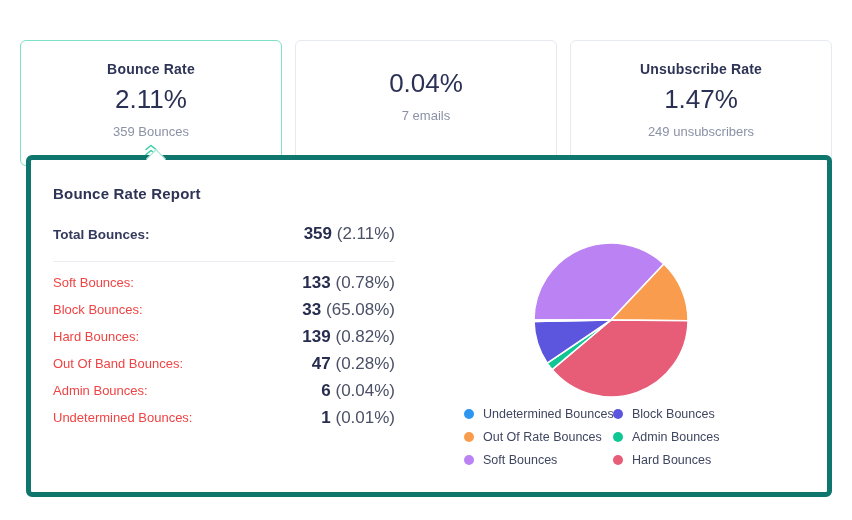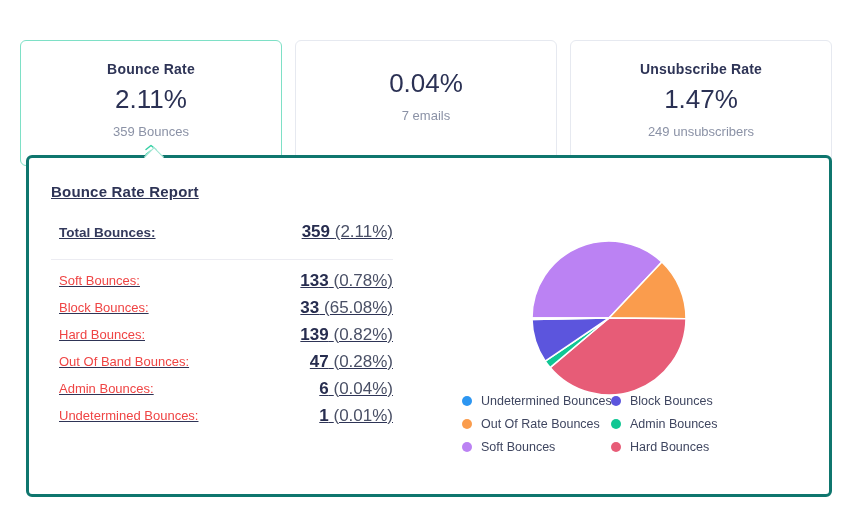--- a/index.html
+++ b/index.html
@@ -35,55 +35,54 @@
   .collapse-icon {
     position: absolute; left: 50%; transform: translateX(-50%);
     bottom: 8px; width: 16px; height: 14px; cursor: pointer;
   }
 
   
   .report-panel {
     position: absolute; left: 26px; top: 155px;
     width: 806px; height: 342px;
     background: #ffffff;
-    border: 3px solid #0f766e;
+    border: 5px solid #0f766e;
     border-radius: 6px;
-    text-decoration: underline;
   }
   .notch {
     position: absolute; top: -8px; left: 118px;
     width: 14px; height: 14px;
     background: #ffffff;
     border-top: 1px solid #9de5d1;
     border-left: 1px solid #9de5d1;
     transform: rotate(45deg);
   }
   .panel-title {
     margin: 25px 0 0 22px;
     font-size: 15px; font-weight: 600; color: #2e3456; letter-spacing: .2px;
   }
 
   .report-table { margin-left: 22px; width: 342px; }
-  .row { display: flex; justify-content: space-between; align-items: center; margin-left: 8px; }
+  .row { display: flex; justify-content: space-between; align-items: center; }
   .row-label { font-size: 13px; color: #ef4444; }
   .row.total { margin-top: 22px; }
   .row.total .row-label { color: #343a5c; font-weight: 600; font-size: 13.5px; }
   .row-value { font-size: 17px; color: #4a5066; white-space: nowrap; }
   .row-value .num { font-weight: 700; color: #272d4f; }
   .divider { border-bottom: 1px solid #ececf2; margin-top: 17px; }
   .bounce-rows { margin-top: 7px; }
   .bounce-rows .row { height: 27px; }
 
   
   .pie-chart {
     position: absolute; left: 501px; top: 81px;
     width: 158px; height: 158px;
   }
   .legend {
-    position: absolute; left: 433px; top: 236px;
+    position: absolute; left: 433px; top: 247px;
     display: grid; grid-template-columns: 149px auto;
     row-gap: 9px; column-gap: 0;
   }
   .legend-item { display: flex; align-items: center; cursor: pointer; }
   .legend-dot {
     width: 10px; height: 10px; border-radius: 50%;
     margin-right: 9px; flex: 0 0 auto;
   }
   .legend-label { font-size: 12.5px; color: #3f4660; white-space: nowrap; }
 </style>

